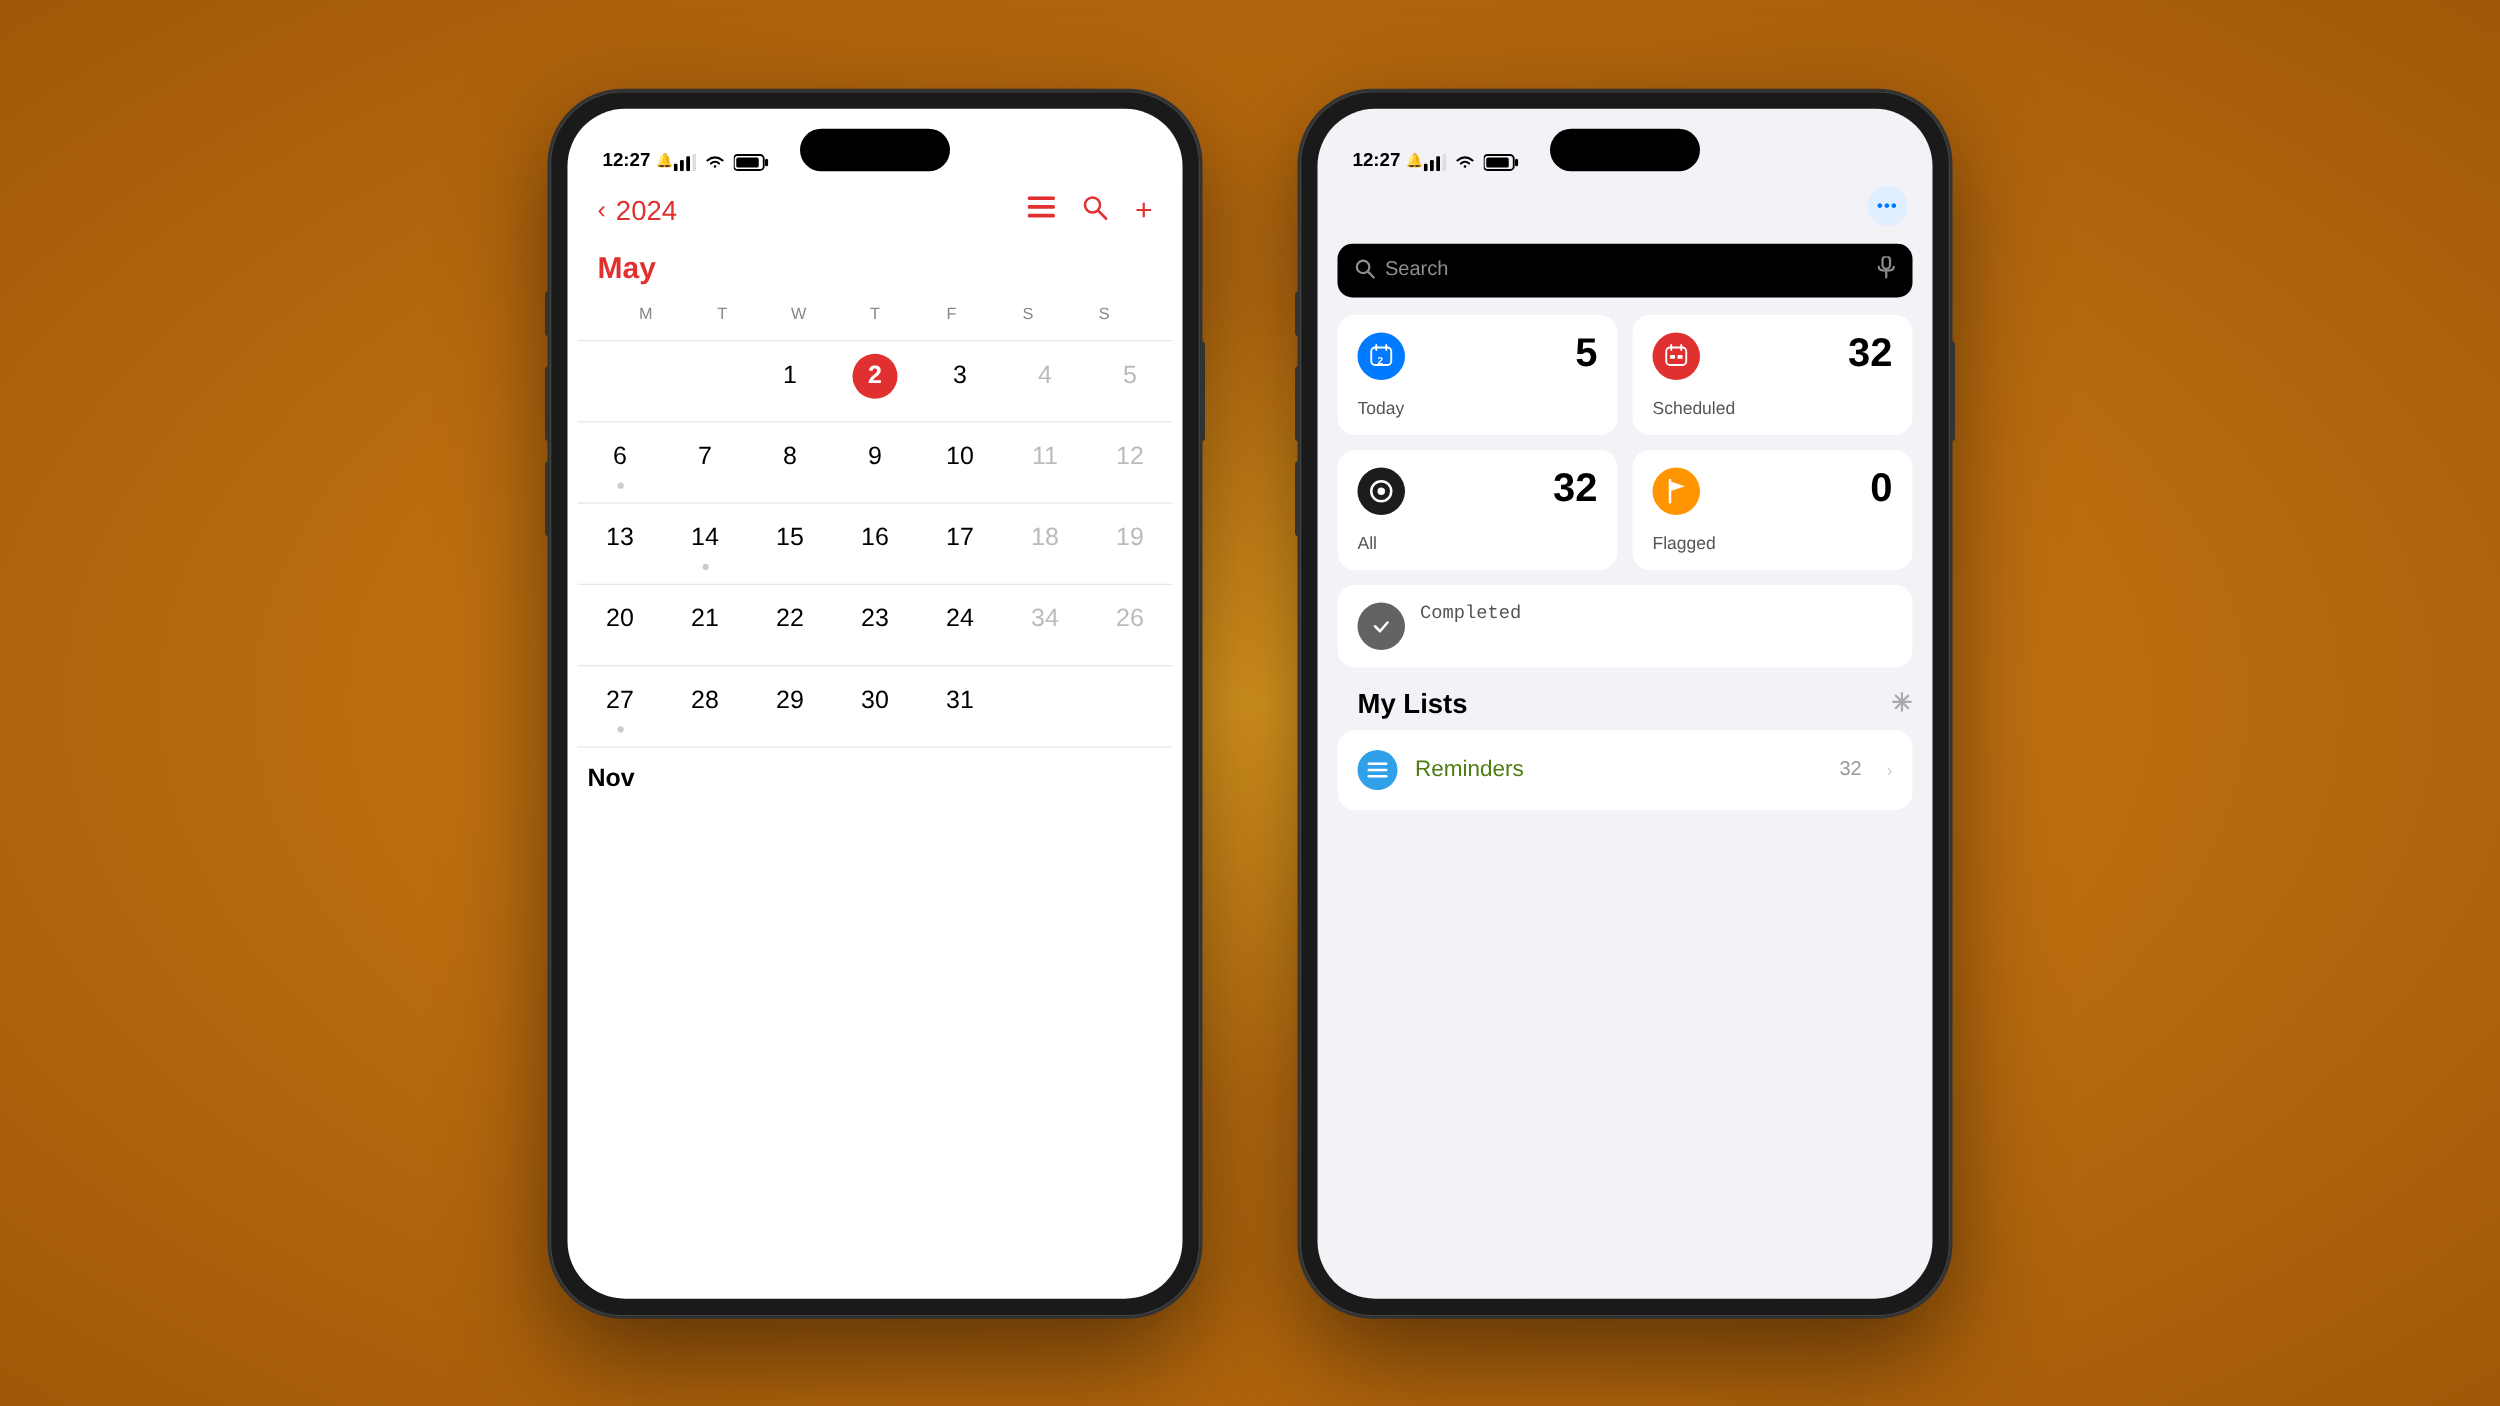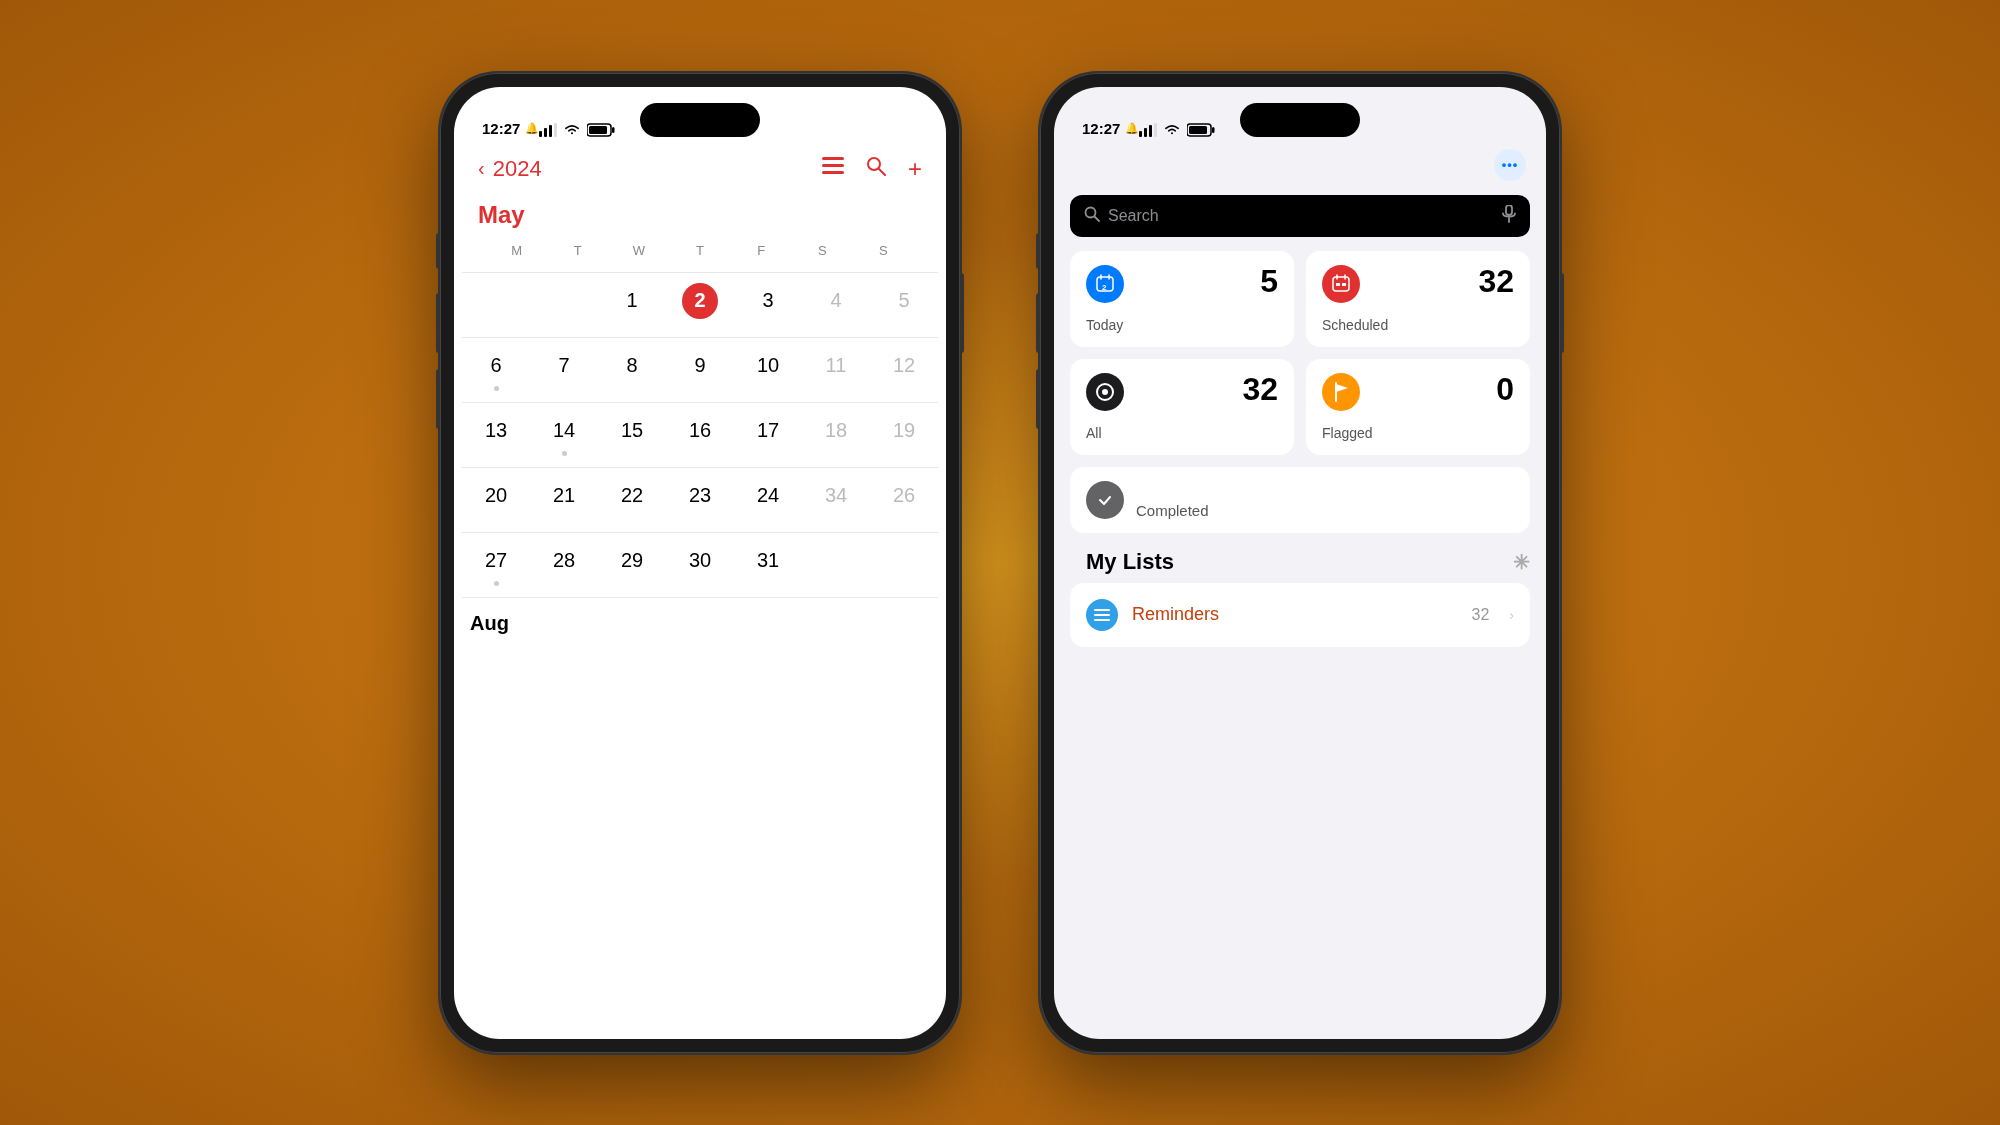--- a/index.html
+++ b/index.html
@@ -273,22 +273,23 @@
     }
 
     .rem-completed-card {
       background: #fff;
       border-radius: 14px;
       padding: 14px 16px;
       margin: 0 16px 16px;
     }
     .rem-completed-top {
       display: flex;
-      align-items: flex-end;
+      align-items: flex-start;
       gap: 12px;
+      font-family: Liberation Mono, monospace;
     }
 
     .rem-section-title {
       font-size: 22px;
       font-weight: 700;
       color: #000;
       padding: 0 16px;
       margin-bottom: 8px;
       display: flex;
       align-items: center;
@@ -319,21 +320,21 @@
       display: flex;
       align-items: center;
       justify-content: center;
       color: #fff;
       font-size: 16px;
       flex-shrink: 0;
     }
     .rem-list-name {
       flex: 1;
       font-size: 18px;
-      color: #c2410c;
+      color: #4d7c0f;
       font-weight: 400;
     }
     .rem-list-count {
       font-size: 16px;
       color: #999;
       margin-right: 6px;
     }
     .rem-list-chevron {
       color: #ccc;
       font-size: 14px;
@@ -568,21 +569,21 @@
             <span class="cal-date">31</span>
           </div>
         <div class="cal-cell">
             <span class="cal-date"></span>
           </div>
         <div class="cal-cell">
             <span class="cal-date"></span>
           </div>
       </div>
 
-      <div style="border-top:1px solid #e8e8e8; padding:14px 0 0 8px; font-size:20px; font-weight:600; color:#000;">Aug</div>
+      <div style="border-top:1px solid #e8e8e8; padding:14px 0 0 8px; font-size:20px; font-weight:600; color:#000;">Nov</div>
     </div>
   </div>
 </div>
 
 <div class="phone">
   <div class="phone-btn-right"></div>
   <div class="phone-btn-left1"></div>
   <div class="phone-btn-left2"></div>
   <div class="phone-btn-left3"></div>
 

